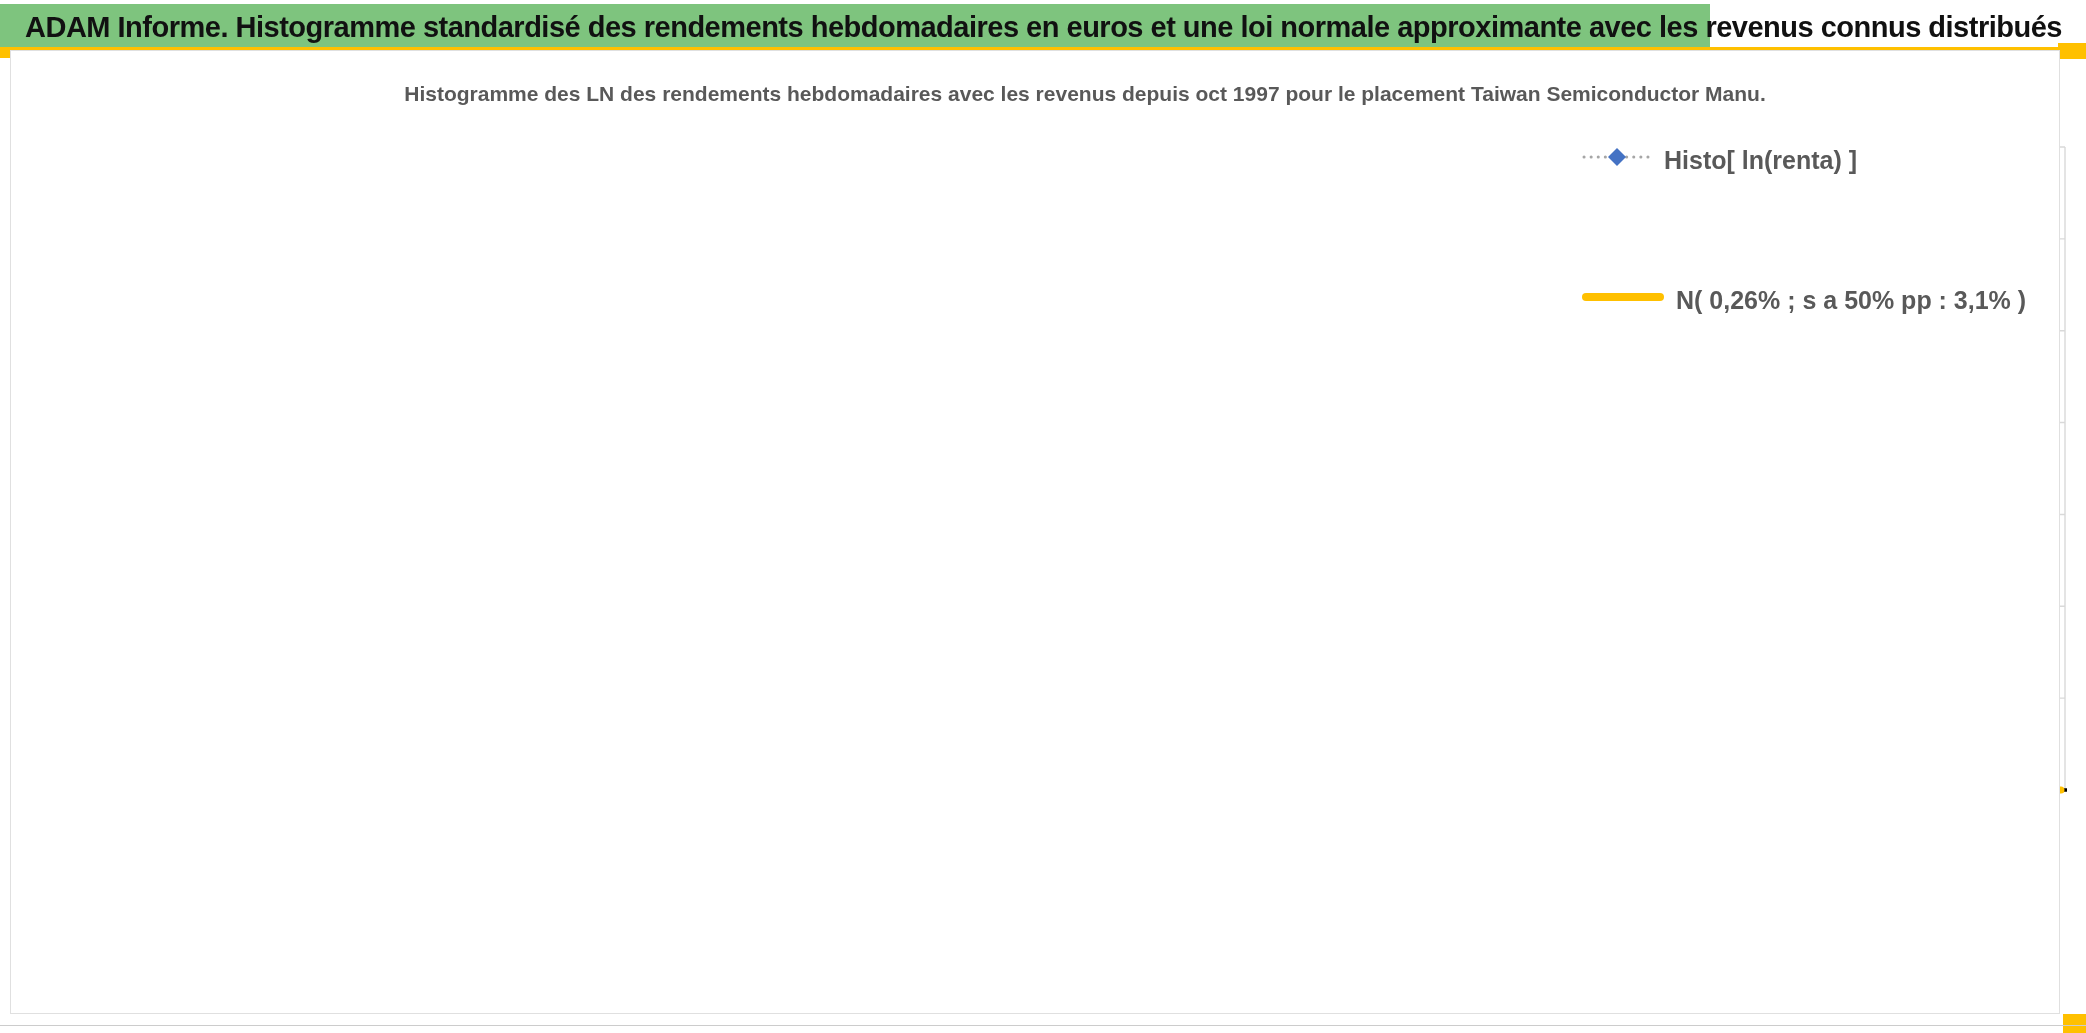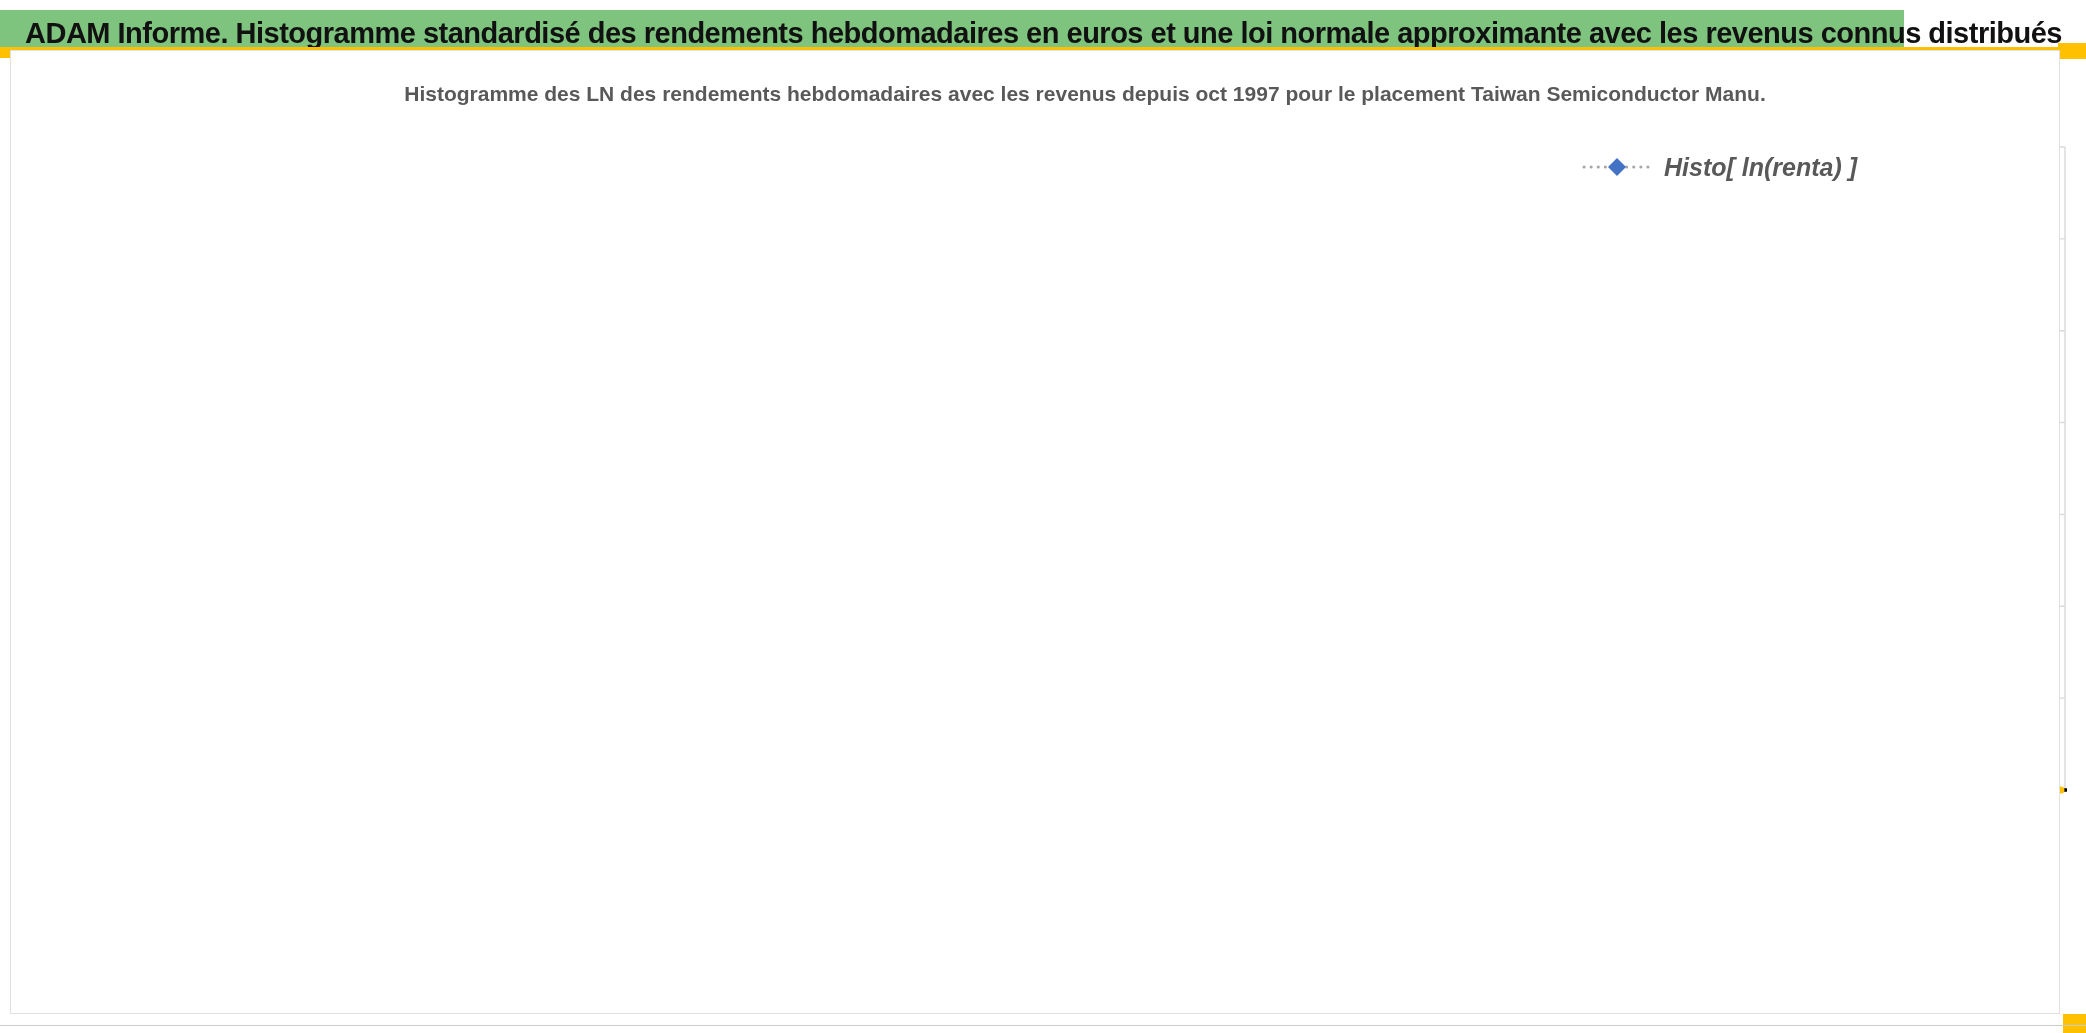--- a/index.html
+++ b/index.html
@@ -1,40 +1,40 @@
 <!DOCTYPE html>
 <html><head>
 <meta charset="utf-8">
 <style>
   html,body{margin:0;padding:0;}
   body{
     width:2086px;height:1033px;position:relative;overflow:hidden;
     background:#ffffff;font-family:"Liberation Sans", sans-serif;
   }
   .banner{
-    position:absolute;left:0;top:10px;width:1904px;height:47px;
+    position:absolute;left:0;top:4px;width:1710px;height:47px;
     background:#7EC47E;color:#111111;font-weight:bold;font-size:29px;
     letter-spacing:-0.5px;line-height:47px;padding-left:25px;box-sizing:border-box;
     white-space:nowrap;
   }
   .orange-strip{position:absolute;left:0;top:47px;width:2086px;height:11px;background:#FFC000;}
   .orange-right{position:absolute;left:2058px;top:43px;width:28px;height:16px;background:#FFC000;}
   .orange-corner{position:absolute;left:2063px;top:1014px;width:23px;height:19px;background:#FFC000;}
   .sheet-line{position:absolute;left:0;top:1025px;width:2086px;height:1px;background:#cccccc;}
   .chart-object{
     position:absolute;left:10px;top:50px;width:2050px;height:964px;
     background:#ffffff;border:1px solid #e0e0e0;box-sizing:border-box;
   }
   .chart-title{
     position:absolute;left:105px;top:82px;width:1960px;text-align:center;
     color:#595959;font-weight:bold;font-size:21px;white-space:nowrap;
   }
   #plot-svg{position:absolute;left:0;top:0;width:2086px;height:1033px;}
   .legend{position:absolute;left:1582px;top:146px;width:460px;}
-  .legend-row{display:flex;align-items:center;height:42px;white-space:nowrap;font-style:italic;}
+  .legend-row{display:flex;align-items:flex-start;height:42px;white-space:nowrap;}
   .legend-row + .legend-row{margin-top:98px;}
   .legend-marker{flex:0 0 auto;margin-right:12px;display:block;}
   .legend-label{color:#595959;font-weight:bold;font-size:25px;}
 </style>
 </head>
 <body>
 
 <svg id="plot-svg" xmlns="http://www.w3.org/2000/svg" viewBox="0 0 2086 1033">
     <g>
       <line x1="105" y1="698.1428571428571" x2="2065" y2="698.1428571428571" stroke="#D9D9D9" stroke-width="1.4"></line>
@@ -284,13 +284,19 @@
 <div class="chart-title">Histogramme des LN des rendements hebdomadaires avec les revenus depuis oct 1997 pour le placement Taiwan Semiconductor Manu.</div>
 
 <div class="legend">
   <div class="legend-row">
     <svg class="legend-marker" width="70" height="22" xmlns="http://www.w3.org/2000/svg">
       <line x1="2" y1="11" x2="68" y2="11" stroke="#A6A6A6" stroke-width="3" stroke-dasharray="0.1 7" stroke-linecap="round"></line>
       <polygon points="35,2 44,11 35,20 26,11" fill="#4472C4"></polygon>
     </svg>
     <span class="legend-label">Histo[ ln(renta) ]</span>
   </div>
+  <div class="legend-row">
+    <svg class="legend-marker" width="82" height="22" xmlns="http://www.w3.org/2000/svg">
+      <line x1="4" y1="11" x2="78" y2="11" stroke="#FFC000" stroke-width="8" stroke-linecap="round"></line>
+    </svg>
+    <span class="legend-label">N( 0,26% ; s a 50% pp : 3,1% )</span>
+  </div>
 </div>
 
 </body></html>

